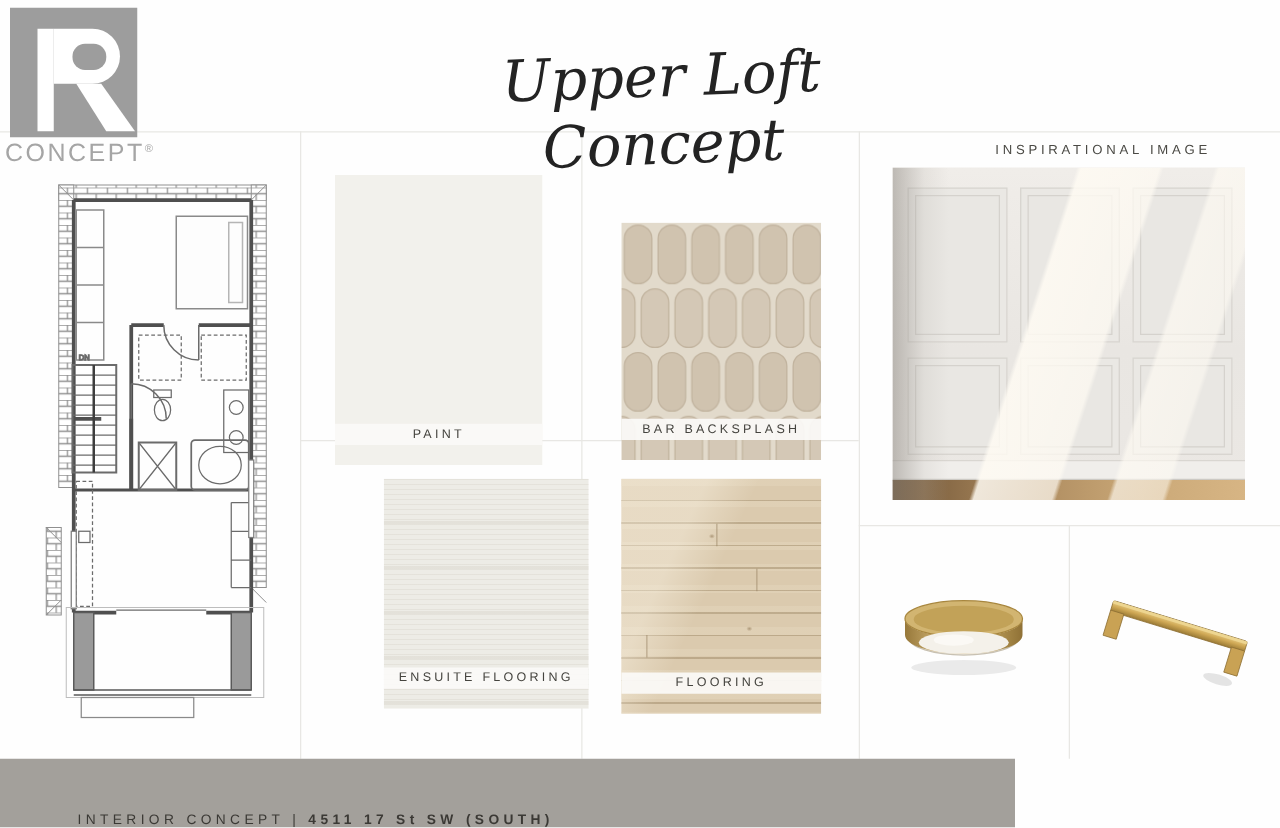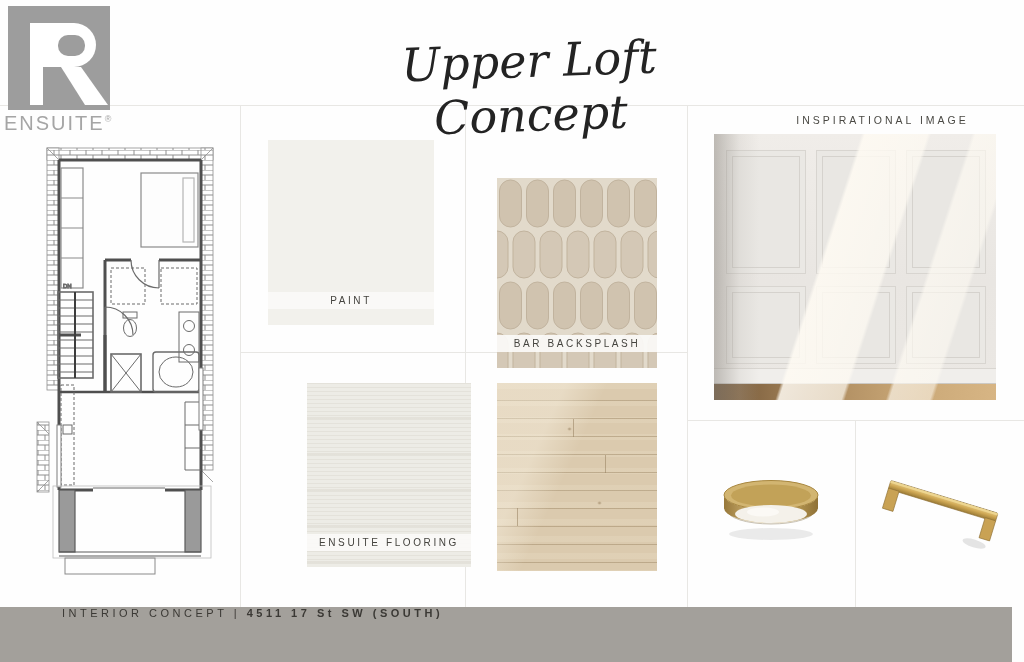--- a/index.html
+++ b/index.html
@@ -50,22 +50,22 @@
     border-top:1px solid #d9d6d1;border-bottom:2px solid #ccc9c4;}
   .inspo-floor{position:absolute;left:0;right:0;top:250px;height:16px;
     background:linear-gradient(90deg,#6f5436,#a9875c 35%,#caa877 70%,#d7b584);}
   .inspo-corner{position:absolute;inset:0;background:
     linear-gradient(90deg, rgba(138,133,126,.50), rgba(190,186,180,.22) 9%, transparent 16%);}
   .inspo-sun{position:absolute;inset:0;background:
     linear-gradient(108deg, transparent 40%, rgba(255,251,243,.85) 41%, rgba(255,251,243,.7) 58%, transparent 59%),
     linear-gradient(108deg, transparent 70%, rgba(255,251,243,.65) 71%, rgba(255,251,243,.55) 82%, transparent 83%);}
 
   
-  .footer{left:0;top:607px;width:1012px;height:55px;background:#a3a09b;
-    display:flex;align-items:flex-start;}
+  .footer{left:0;top:607px;width:812px;height:55px;background:#a3a09b;
+    display:flex;align-items:flex-end;}
   .footer-text{margin-left:62px;}
   .footer-line1{font-size:11px;letter-spacing:3.5px;color:#3b3935;}
   .footer-line1 .addr{font-weight:700;}
   .footer-line2{margin-top:4px;font-size:8px;font-style:italic;letter-spacing:.8px;color:#6f6c66;}
 </style>
 </head>
 <body>
 
 <div class="gridline" style="left:0;top:105px;width:1024px;height:1px;"></div>
 <div class="gridline" style="left:240px;top:105px;width:1px;height:502px;"></div>
@@ -78,21 +78,21 @@
 <div class="abs logo-block">
   <svg width="102" height="104" viewBox="0 0 102 104">
     <rect x="0" y="0" width="102" height="104" fill="#9d9d9d"></rect>
     <rect x="22" y="17" width="13" height="82" fill="#ffffff"></rect>
     <path d="M35,17 H66 A22,22 0 0 1 66,61 H35 Z" fill="#ffffff"></path>
     <rect x="50" y="29" width="27" height="21" rx="10" fill="#9d9d9d"></rect>
     <polygon points="53,61 73,61 100,99 77,99" fill="#ffffff"></polygon>
   </svg>
 </div>
 <div class="abs realtor-word">
-  <span>ENSUITE</span><sup>®</sup>
+  <span>CONCEPT</span><sup>®</sup>
 </div>
 
 <div class="abs board-title">Upper Loft Concept</div>
 
 <div class="abs" style="left:33px;top:140px;">
 <svg width="202" height="452" viewBox="0 0 202 452">
   <defs>
     <pattern id="brick" width="16" height="10" patternUnits="userSpaceOnUse">
       <rect width="16" height="10" fill="#ffffff"></rect>
       <path d="M0,0 H16 M0,5 H16 M5,0 V5 M12,5 V10" stroke="#8f8f8f" stroke-width="1" fill="none"></path>
@@ -169,21 +169,21 @@
   <g stroke="#5a5a5a" stroke-width="1.2">
     <rect x="26" y="350" width="16" height="62" fill="#9a9a9a"></rect>
     <rect x="152" y="350" width="16" height="62" fill="#9a9a9a"></rect>
     <path d="M26,412 H168 M26,416 H168" fill="none"></path>
     <rect x="20" y="346" width="158" height="72" fill="none" stroke="#bdbdbd" stroke-width="0.8"></rect>
     <rect x="32" y="418" width="90" height="16" fill="none" stroke="#8a8a8a" stroke-width="1"></rect>
   </g>
 </svg>
 </div>
 
-<div class="sample-card" style="left:268px;top:140px;width:166px;height:185px;text-align:right;">
+<div class="sample-card" style="left:268px;top:140px;width:166px;height:232px;text-align:right;">
   <div class="paint-chip"></div>
   <div class="sample-label">PAINT</div>
 </div>
 
 <div class="sample-card" style="left:497px;top:135px;width:160px;height:190px;margin-top:43px;">
   <svg width="160" height="190">
     <defs>
       <pattern id="picket" width="27" height="102" patternUnits="userSpaceOnUse">
         <rect width="27" height="102" fill="#ded5c5"></rect>
         <rect x="2.5" y="2" width="22" height="47" rx="11" fill="#cabba6" stroke="#b9a992" stroke-width="1"></rect>
@@ -203,20 +203,21 @@
 </div>
 
 <div class="sample-card" style="left:497px;top:383px;width:160px;height:188px;">
   <div class="wood-chip">
     <div class="seam" style="left:76px;top:36px;height:18px;"></div>
     <div class="seam" style="left:20px;top:125px;height:18px;"></div>
     <div class="seam" style="left:108px;top:72px;height:18px;"></div>
     <div class="knot" style="left:70px;top:44px;"></div>
     <div class="knot" style="left:100px;top:118px;"></div>
   </div>
+  <div class="sample-label">FLOORING</div>
 </div>
 
 <div class="abs inspo-label">INSPIRATIONAL IMAGE</div>
 <div class="abs inspo-photo">
   <div class="panel" style="left:12px;top:16px;width:78px;height:122px;"></div>
   <div class="panel" style="left:102px;top:16px;width:78px;height:122px;"></div>
   <div class="panel" style="left:192px;top:16px;width:78px;height:122px;"></div>
   <div class="panel" style="left:12px;top:152px;width:78px;height:76px;"></div>
   <div class="panel" style="left:102px;top:152px;width:78px;height:76px;"></div>
   <div class="panel" style="left:192px;top:152px;width:78px;height:76px;"></div>

